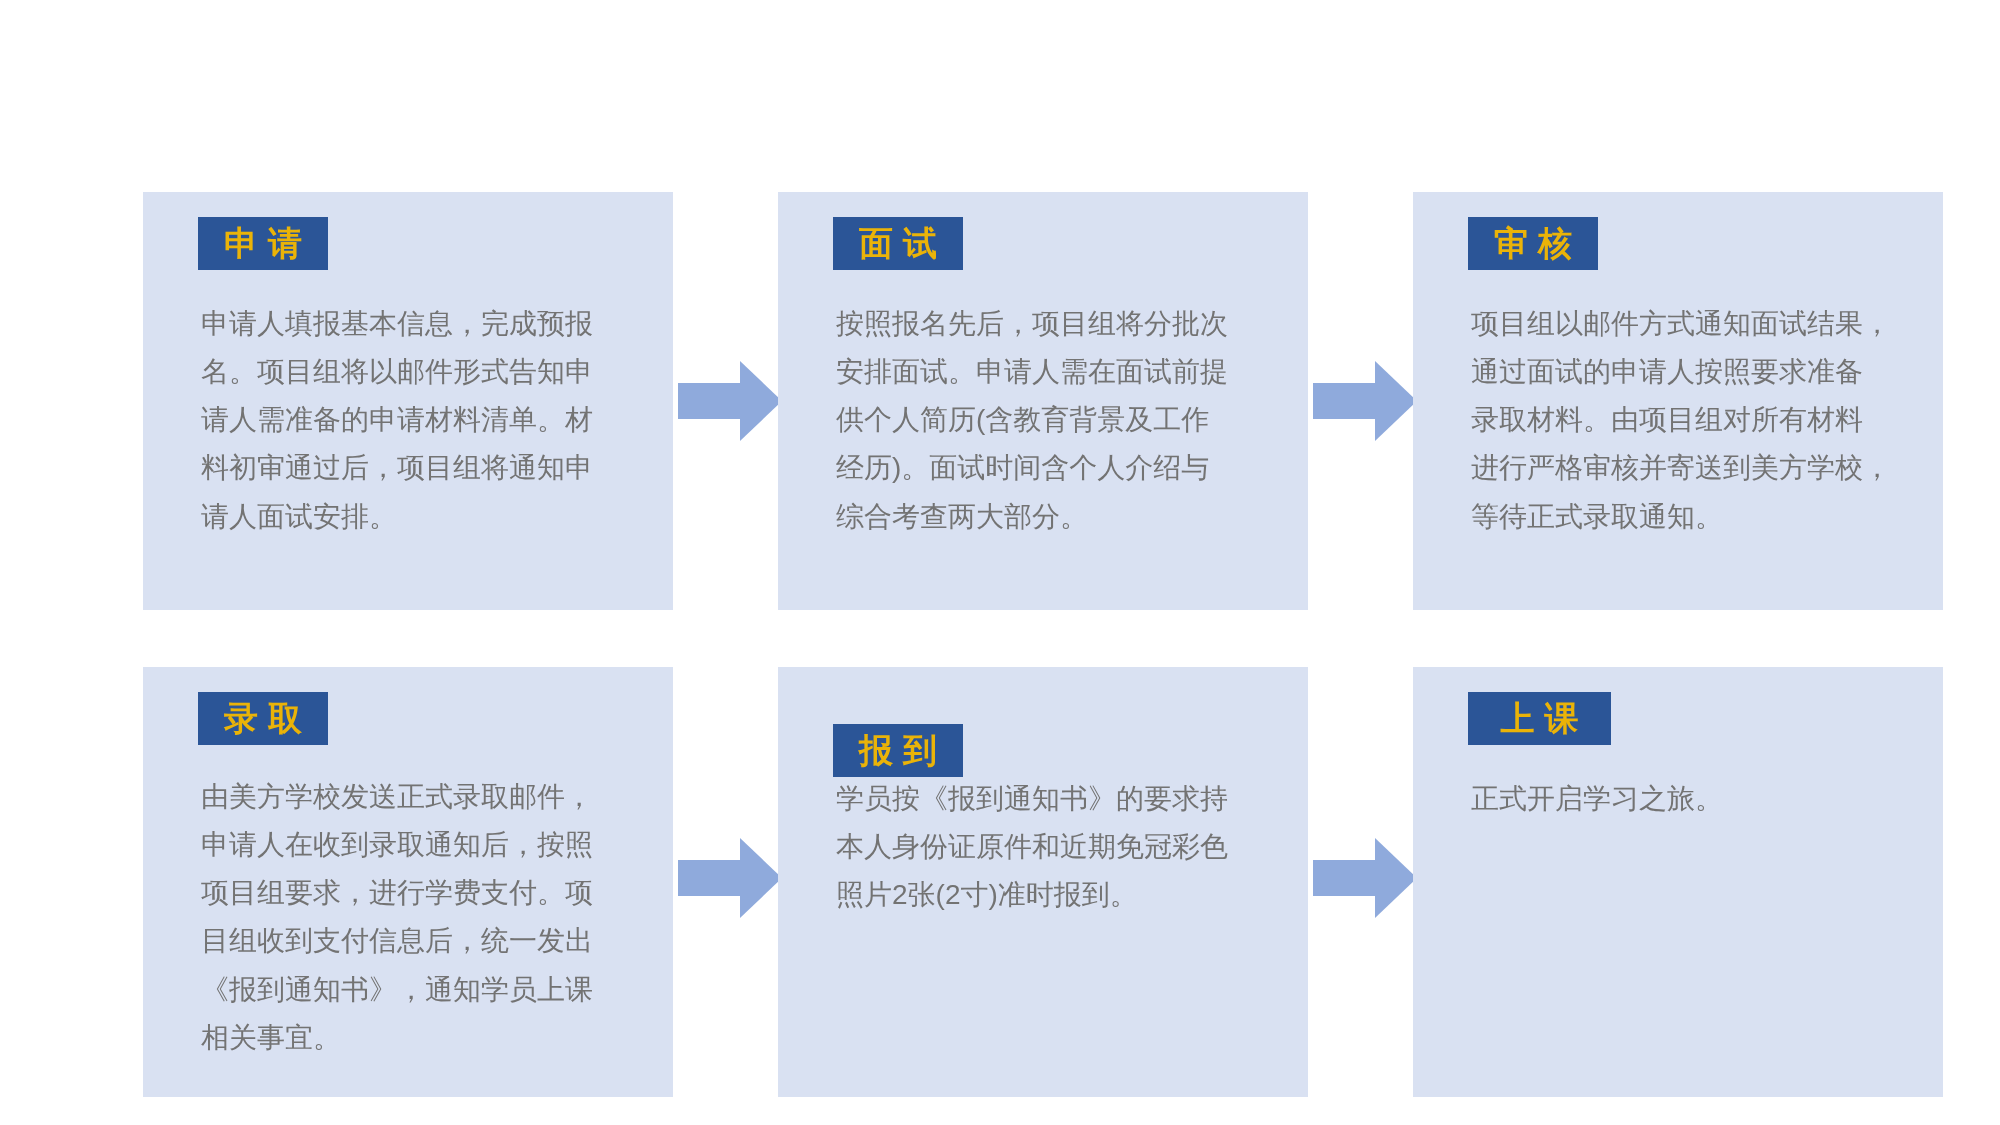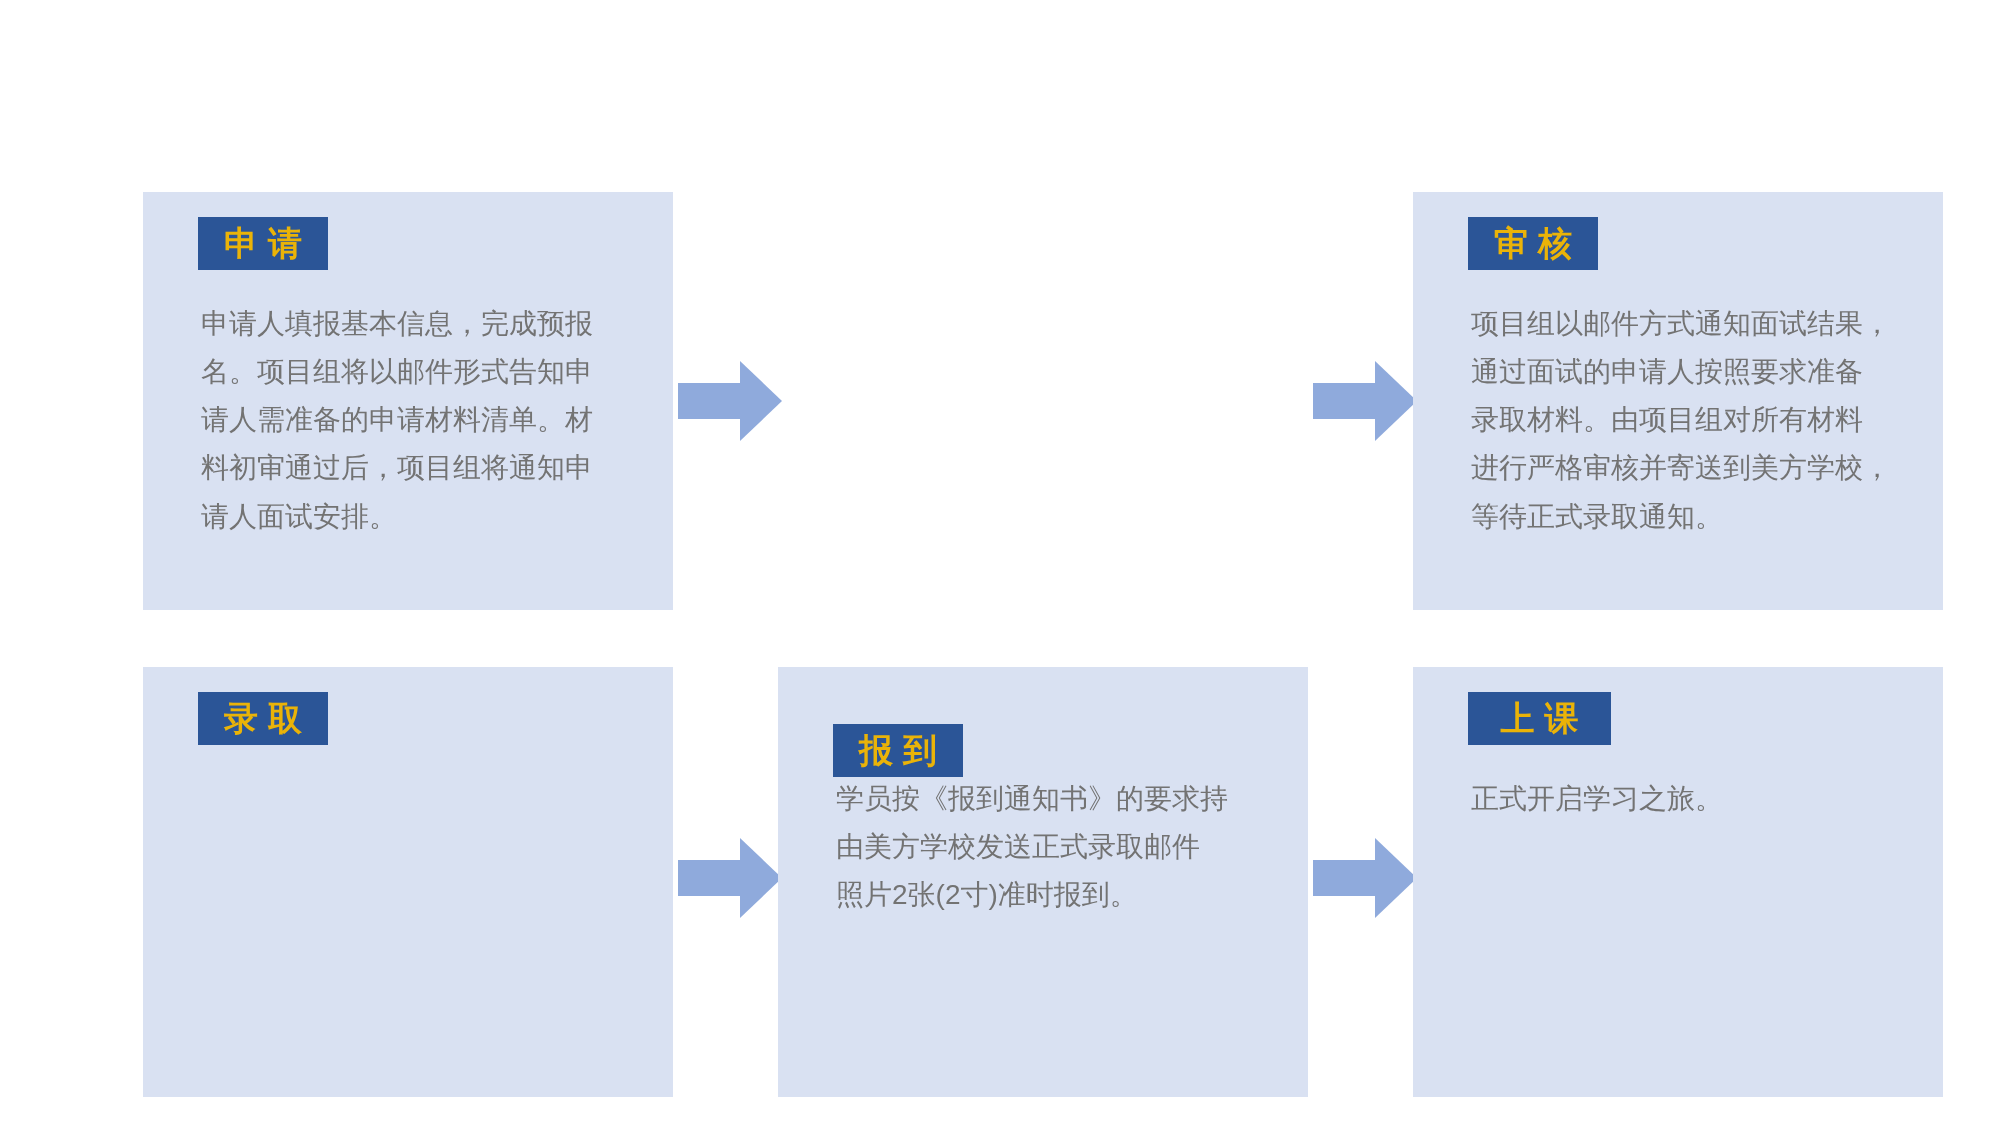--- a/index.html
+++ b/index.html
@@ -99,48 +99,62 @@
 请人需准备的申请材料清单。材
 料初审通过后，项目组将通知申
 请人面试安排。</div>
     </div>
 
     <div class="arrow-box" style="left:678px;top:361px;">
       <div class="arrow-shaft"></div>
       <div class="arrow-head"></div>
     </div>
 
+    <div class="card" style="left:778px;top:192px;width:530px;height:418px;">
+      <div class="badge" style="left:55px;top:25px;width:130px;height:53px;">面试</div>
+      <div class="body-text" style="left:58px;top:108px;width:460px;">按照报名先后，项目组将分批次
+安排面试。申请人需在面试前提
+供个人简历(含教育背景及工作
+经历)。面试时间含个人介绍与
+综合考查两大部分。</div>
+    </div>
 
     <div class="arrow-box" style="left:1313px;top:361px;">
       <div class="arrow-shaft"></div>
       <div class="arrow-head"></div>
     </div>
 
     <div class="card" style="left:1413px;top:192px;width:530px;height:418px;">
       <div class="badge" style="left:55px;top:25px;width:130px;height:53px;">审核</div>
       <div class="body-text" style="left:58px;top:108px;width:470px;">项目组以邮件方式通知面试结果，
 通过面试的申请人按照要求准备
 录取材料。由项目组对所有材料
 进行严格审核并寄送到美方学校，
 等待正式录取通知。</div>
     </div>
 
     <div class="card" style="left:143px;top:667px;width:530px;height:430px;font-family:Liberation Mono, monospace;">
       <div class="badge" style="left:55px;top:25px;width:130px;height:53px;">录取</div>
+      <div class="body-text" style="left:58px;top:108px;width:460px;">由美方学校发送正式录取邮件，
+申请人在收到录取通知后，按照
+项目组要求，进行学费支付。项
+目组收到支付信息后，统一发出
+《报到通知书》，通知学员上课
+相关事宜。</div>
     </div>
 
     <div class="arrow-box" style="left:678px;top:838px;">
       <div class="arrow-shaft"></div>
       <div class="arrow-head"></div>
     </div>
 
     <div class="card" style="left:778px;top:667px;width:530px;height:430px;">
       <div class="badge" style="left:55px;top:25px;width:130px;height:53px;margin-top:32px;">报到</div>
       <div class="body-text" style="left:58px;top:108px;width:460px;">学员按《报到通知书》的要求持
-由美方学校发送正式录取邮件
+本人身份证原件和近期免冠彩色
 照片2张(2寸)准时报到。</div>
     </div>
 
     <div class="arrow-box" style="left:1313px;top:838px;">
       <div class="arrow-shaft"></div>
       <div class="arrow-head"></div>
     </div>
 
     <div class="card" style="left:1413px;top:667px;width:530px;height:430px;">
       <div class="badge" style="left:55px;top:25px;width:143px;height:53px;">上课</div>

